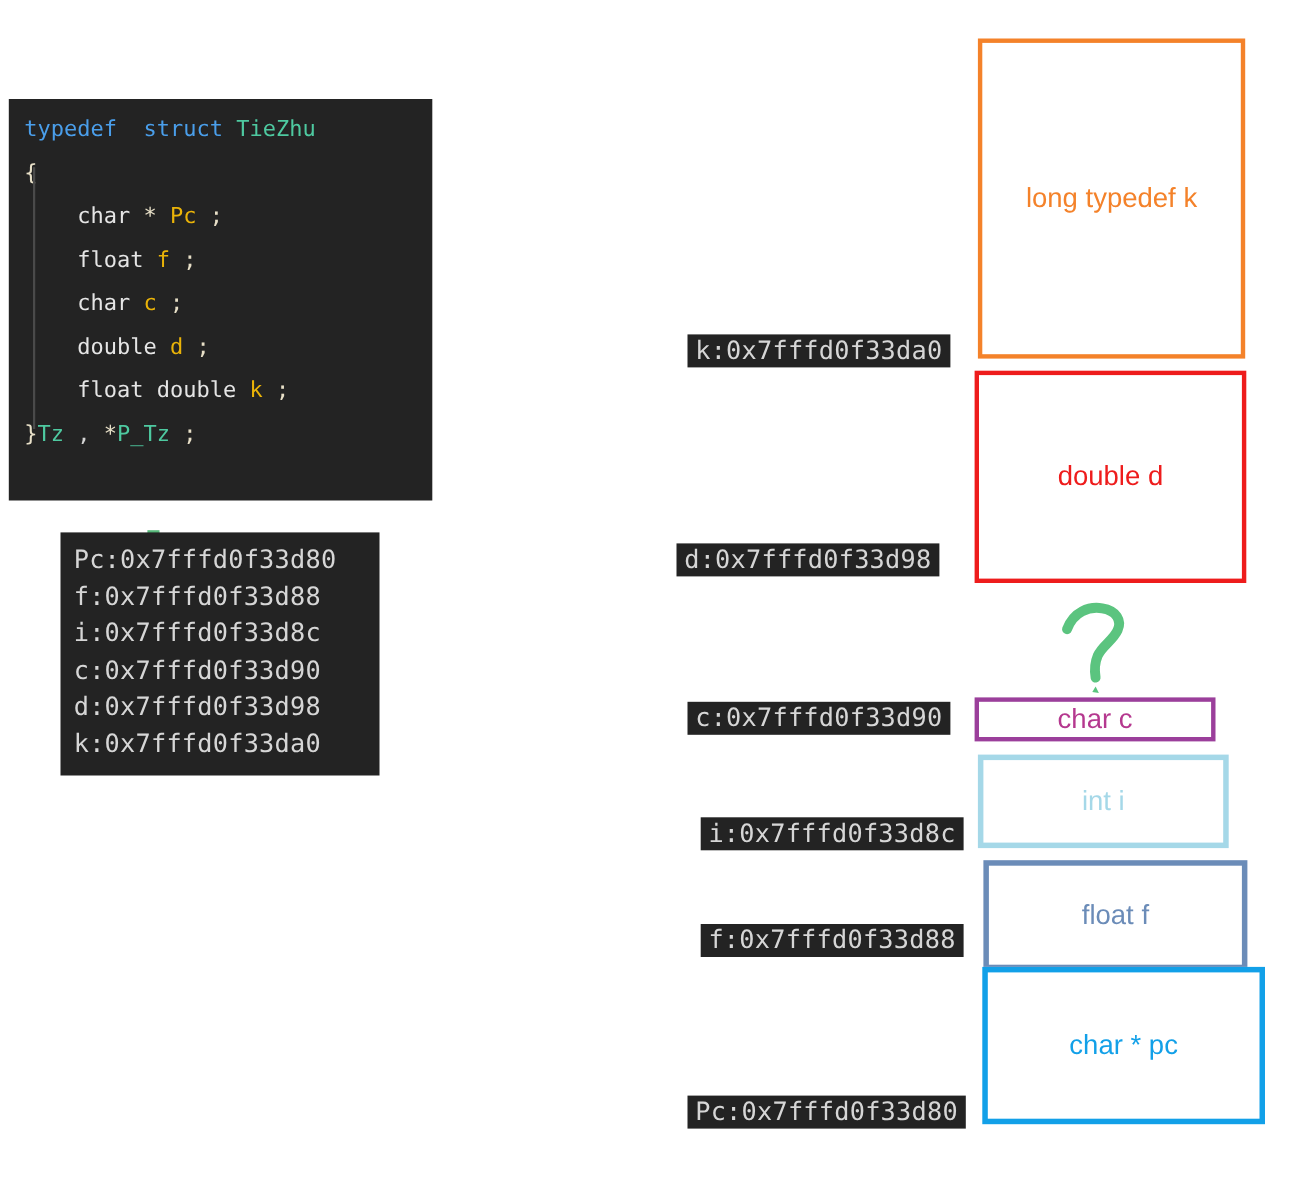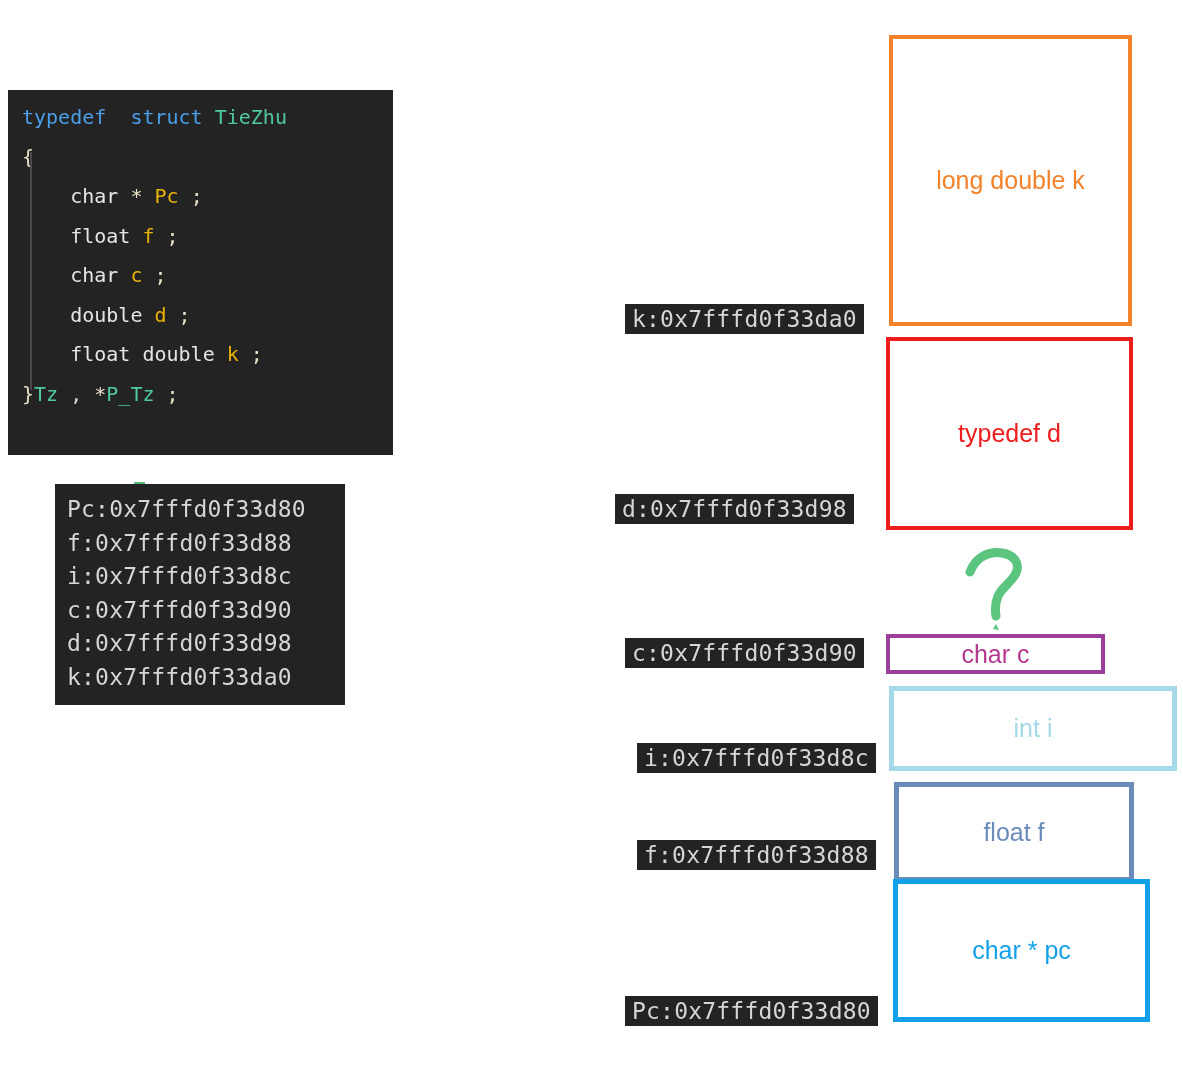--- a/index.html
+++ b/index.html
@@ -105,21 +105,21 @@
   }
   #box-d .mem-label { color: #ee1c1c; }
 
   #box-c {
     left: 886px; top: 634px; width: 219px; height: 40px;
     border: 4px solid #9b3f9b;
   }
   #box-c .mem-label { color: #b5388f; }
 
   #box-i {
-    left: 889px; top: 686px; width: 288px; height: 85px;
+    left: 889px; top: 686px; width: 228px; height: 85px;
     border: 5px solid #a5d8e8;
   }
   #box-i .mem-label { color: #a5d8e8; }
 
   #box-f {
     left: 894px; top: 782px; width: 240px; height: 100px;
     border: 5px solid #6b8cb8;
   }
   #box-f .mem-label { color: #6b8cb8; }
 
@@ -179,25 +179,25 @@
 <div id="addr-list">
   <div class="addr-line">Pc:0x7fffd0f33d80</div>
   <div class="addr-line">f:0x7fffd0f33d88</div>
   <div class="addr-line">i:0x7fffd0f33d8c</div>
   <div class="addr-line">c:0x7fffd0f33d90</div>
   <div class="addr-line">d:0x7fffd0f33d98</div>
   <div class="addr-line">k:0x7fffd0f33da0</div>
 </div>
 
 <div class="mem-box" id="box-k">
-  <span class="mem-label">long double k</span>
+  <span class="mem-label">long typedef k</span>
 </div>
 
 <div class="mem-box" id="box-d">
-  <span class="mem-label">typedef d</span>
+  <span class="mem-label">double d</span>
 </div>
 
 <div class="mem-box" id="box-c">
   <span class="mem-label">char c</span>
 </div>
 
 <div class="mem-box" id="box-i">
   <span class="mem-label">int i</span>
 </div>
 

